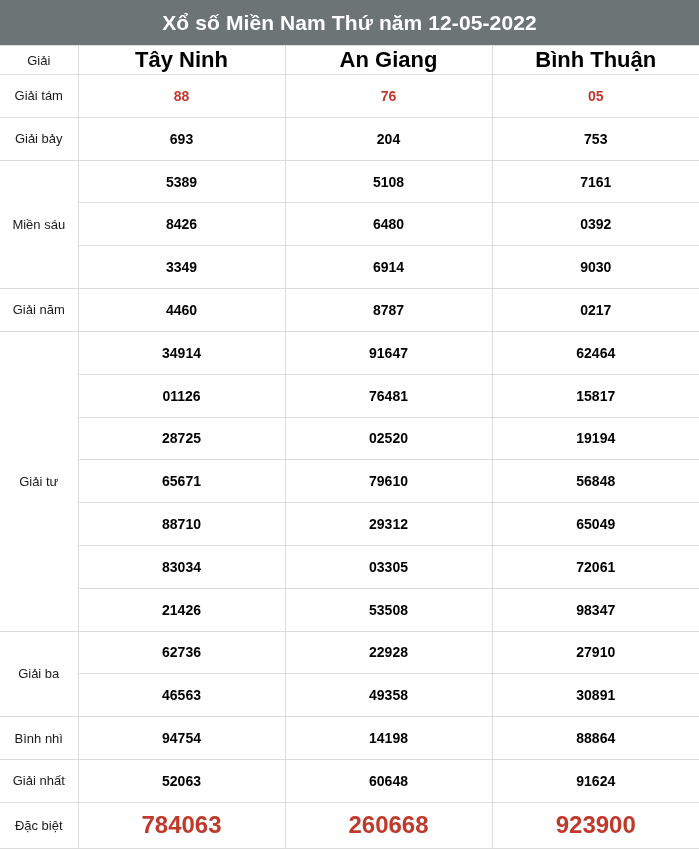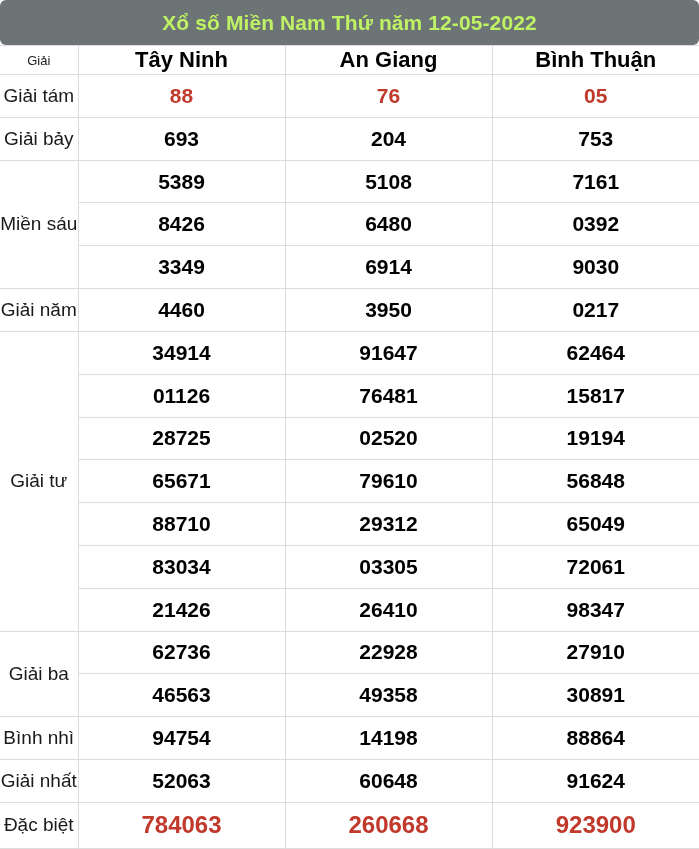--- a/index.html
+++ b/index.html
@@ -20,29 +20,28 @@
     box-sizing: border-box;
     display: flex;
     flex-direction: column;
     background: #ffffff;
   }
 
   
   .board-title {
     height: 45px;
     background: #6d7476;
-    color: #bef264;
+    color: #ffffff;
     font-size: 21px;
     font-weight: bold;
     display: flex;
     align-items: center;
     justify-content: center;
     letter-spacing: 0.1px;
     flex: 0 0 45px;
-    border-radius: 6px;
   }
 
   
   table.results {
     width: 699px;
     border-collapse: collapse;
     table-layout: fixed;
     flex: 1 1 auto;
   }
 
@@ -60,41 +59,41 @@
   table.results tr th:first-child {
     border-left: none;
   }
   table.results tr td:last-child,
   table.results tr th:last-child {
     border-right: none;
   }
 
   
   .prize-label {
-    font-size: 19px;
+    font-size: 13px;
     color: #1a1a1a;
     font-weight: normal;
   }
 
   
   .province-head {
     font-size: 22px;
     font-weight: bold;
     color: #000000;
     height: 29px;
   }
   .head-label {
     font-size: 13px;
     font-weight: normal;
     color: #1a1a1a;
   }
 
   
   .num {
-    font-size: 21px;
+    font-size: 14px;
     font-weight: bold;
     color: #000000;
     height: 39px;
   }
   .num.small-prize {
     color: #c0392b;
   }
   .num.special {
     color: #c0392b;
     font-size: 24px;
@@ -157,21 +156,21 @@
           <td class="num">0392</td>
         </tr>
         <tr class="group-bottom">
           <td class="num">3349</td>
           <td class="num">6914</td>
           <td class="num">9030</td>
         </tr>
         <tr class="group-top group-bottom">
           <td class="prize-label" rowspan="1">Giải năm</td>
           <td class="num">4460</td>
-          <td class="num">3950</td>
+          <td class="num">8787</td>
           <td class="num">0217</td>
         </tr>
         <tr class="group-top">
           <td class="prize-label" rowspan="7">Giải tư</td>
           <td class="num">34914</td>
           <td class="num">91647</td>
           <td class="num">62464</td>
         </tr>
         <tr>
           <td class="num">01126</td>
@@ -193,21 +192,21 @@
           <td class="num">29312</td>
           <td class="num">65049</td>
         </tr>
         <tr>
           <td class="num">83034</td>
           <td class="num">03305</td>
           <td class="num">72061</td>
         </tr>
         <tr class="group-bottom">
           <td class="num">21426</td>
-          <td class="num">26410</td>
+          <td class="num">53508</td>
           <td class="num">98347</td>
         </tr>
         <tr class="group-top">
           <td class="prize-label" rowspan="2">Giải ba</td>
           <td class="num">62736</td>
           <td class="num">22928</td>
           <td class="num">27910</td>
         </tr>
         <tr class="group-bottom">
           <td class="num">46563</td>

